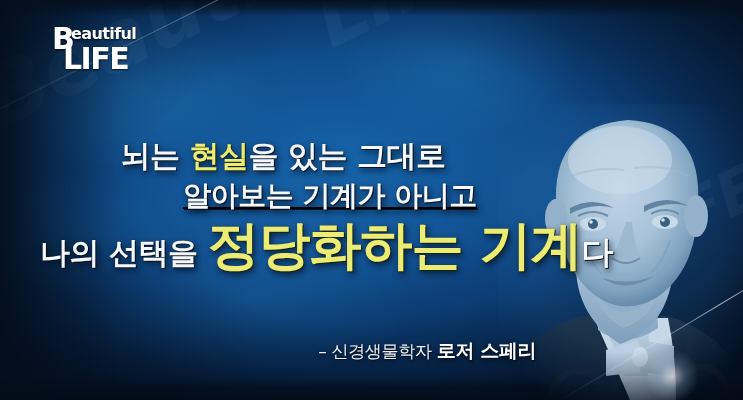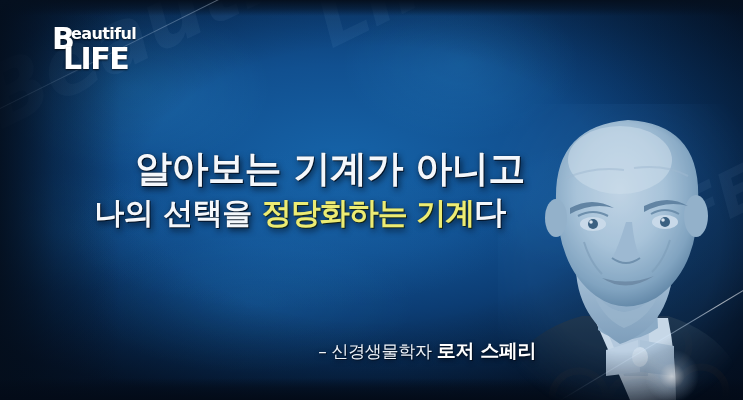--- a/index.html
+++ b/index.html
@@ -158,38 +158,38 @@
     left:0;top:140px;width:560px;
     text-align:center;
   }
   .q-line{
     white-space:nowrap;
     font-weight:700;
     line-height:1.06;
     letter-spacing:-.5px;
   }
   .q1{font-size:30px;margin-left:6px;}
-  .q2{font-size:37px;margin-left:100px;margin-top:9px;}
+  .q2{font-size:28px;margin-left:100px;margin-top:9px;text-decoration:underline;}
   .q3{font-size:30px;margin-left:40px;margin-top:8px;}
 
   .w{
     color:#f4f7fb;
     text-shadow:
       0 0 1px rgba(0,0,0,.55),
       1px 1px 0 rgba(2,14,30,.85),
       2px 3px 6px rgba(0,10,24,.8);
   }
   .y{
     color:#ecec74;
     text-shadow:
       0 0 1px rgba(40,40,0,.5),
       1px 1px 0 rgba(20,34,10,.85),
       2px 3px 6px rgba(0,10,24,.8);
   }
-  .big{font-size:30px;letter-spacing:-1px;margin-top:48px;}
+  .big{font-size:52px;letter-spacing:-1px;margin-top:48px;}
   .mid{font-size:32px;}
 
   .attrib{
     position:absolute;
     left:0;top:290px;width:536px;
     text-align:right;
     white-space:nowrap;
     margin-top:48px;
   }
   .attrib .role{
@@ -323,20 +323,23 @@
   <div class="streak-glow"></div>
 
   <div class="logo">
     <span class="lg-b">B</span>
     <span class="lg-eautiful">eautiful</span>
     <span class="lg-life">LIFE</span>
   </div>
 
   <div class="quote">
 
+    <div class="q-line q1">
+      <span class="w">뇌는 </span><span class="y">현실</span><span class="w">을 있는 그대로</span>
+    </div>
 
     <div class="q-line q2">
       <span class="w">알아보는 기계가 아니고</span>
     </div>
 
     <div class="q-line q3">
       <span class="w">나의 선택을 </span><span class="y big">정당화하는 기계</span><span class="w mid">다</span>
     </div>
   </div>
 

